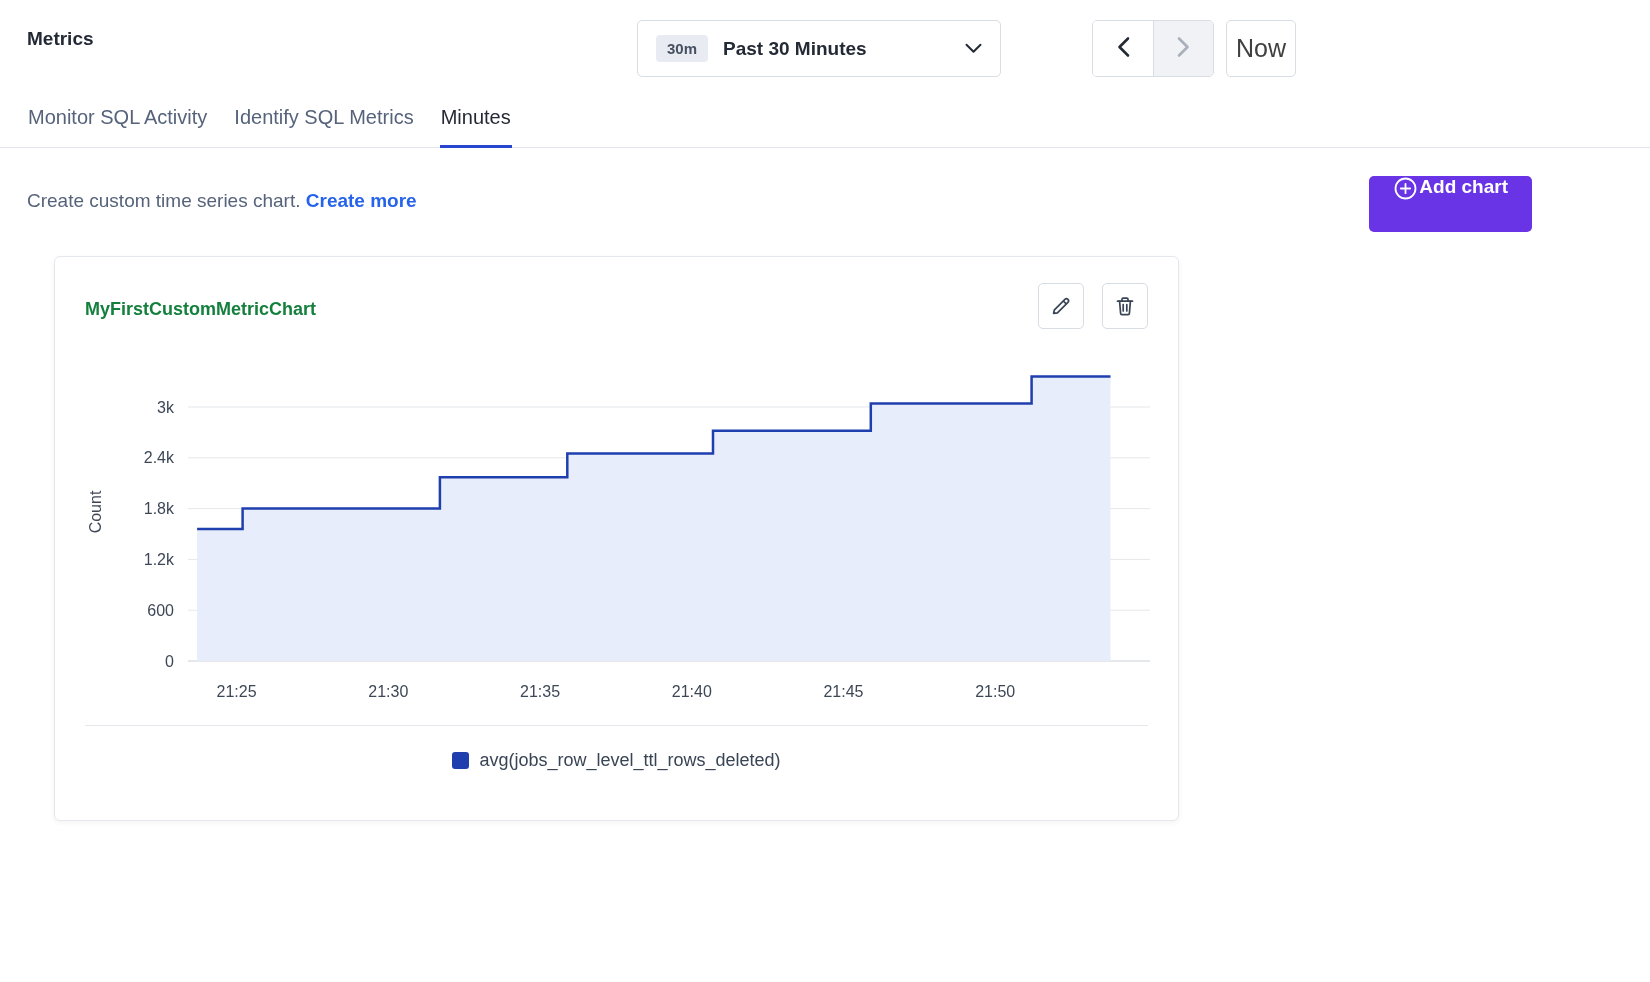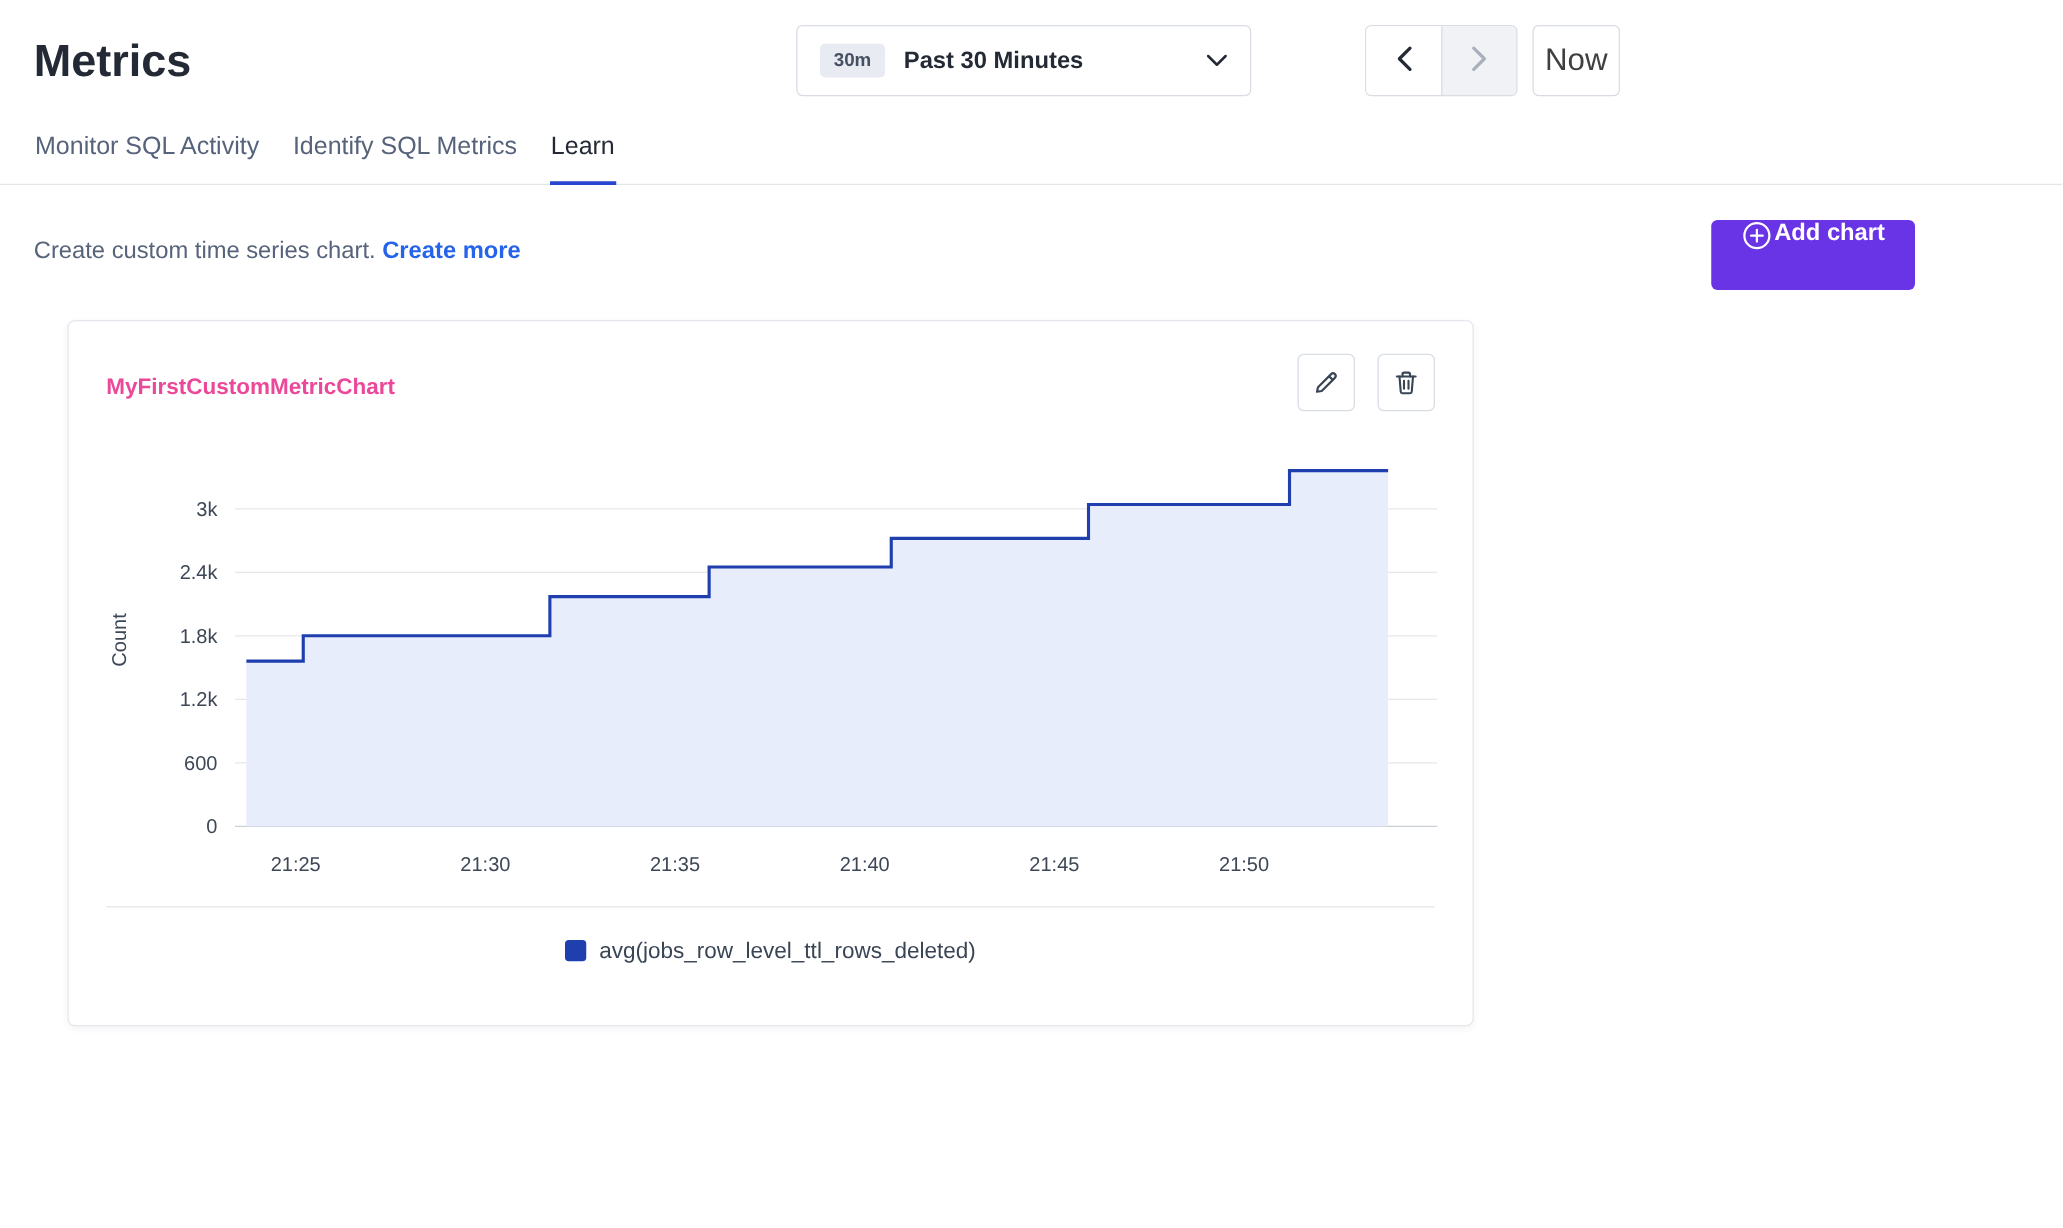--- a/index.html
+++ b/index.html
@@ -5,21 +5,21 @@
   * { box-sizing: border-box; }
   html,body { margin:0; padding:0; }
   body {
     width:1650px; height:982px; background:#ffffff;
     font-family:"Liberation Sans", sans-serif; color:#242a35;
     position:relative; overflow:hidden;
   }
 
   
   .header { position:relative; height:90px; }
-  .page-title { position:absolute; left:27px; top:28px; margin:0; font-size:36px; font-weight:700; color:#242a35; }
+  .page-title { position:absolute; left:27px; top:28px; margin:0; font-size:19px; font-weight:700; color:#242a35; }
 
   .time-selector {
     position:absolute; left:637px; top:20px; width:364px; height:57px;
     border:1px solid #d8dce3; border-radius:5px; background:#fff;
     display:flex; align-items:center; padding:0 18px; cursor:pointer;
   }
   .time-badge {
     background:#e8ebf1; border-radius:4px; padding:5px 11px;
     font-size:15px; font-weight:700; color:#475062;
   }
@@ -62,21 +62,21 @@
     display:flex; align-items:flex-start; gap:1px; cursor:pointer;
   }
 
   
   .card {
     position:relative; margin:44px 0 0 27px; width:1125px; height:565px;
     border:1px solid #e4e7ec; border-radius:6px; background:#fff;
     box-shadow:0 2px 5px rgba(60,66,87,.06); padding:26px 30px;
   }
   .card-head { display:flex; justify-content:space-between; align-items:flex-start; height:64px; }
-  .card-title { font-size:18px; font-weight:700; color:#ec4899; padding-top:16px; }
+  .card-title { font-size:18px; font-weight:700; color:#15803d; padding-top:16px; }
   .icon-btns { display:flex; gap:18px; }
   .icon-btn {
     width:46px; height:46px; border:1px solid #d8dce3; border-radius:5px; background:#fff;
     display:flex; align-items:center; justify-content:center; cursor:pointer; padding:0;
   }
   #chart-svg { display:block; margin-top:4px; }
   .card-divider { border-top:1px solid #e4e7ec; margin-top:6px; }
   .legend { display:flex; align-items:center; justify-content:center; gap:10px; margin-top:24px; }
   .legend-swatch { width:17px; height:17px; border-radius:3px; background:#1f3fae; }
   .legend-label { font-size:18px; color:#394455; }
@@ -113,21 +113,21 @@
       </span>
     </button>
   </div>
 
   <button class="now-btn">Now</button>
 </div>
 
 <div class="tabs">
   <div class="tab">Monitor SQL Activity</div>
   <div class="tab">Identify SQL Metrics</div>
-  <div class="tab active">Learn</div>
+  <div class="tab active">Minutes</div>
 </div>
 
 <div class="section">
   <p class="section-desc">
     <span>Create custom time series chart.</span>
     <span class="link">Create more</span>
   </p>
   <button class="add-chart-btn">
     <span style="display:flex;">
       <svg width="25" height="25" viewBox="0 0 25 25">

